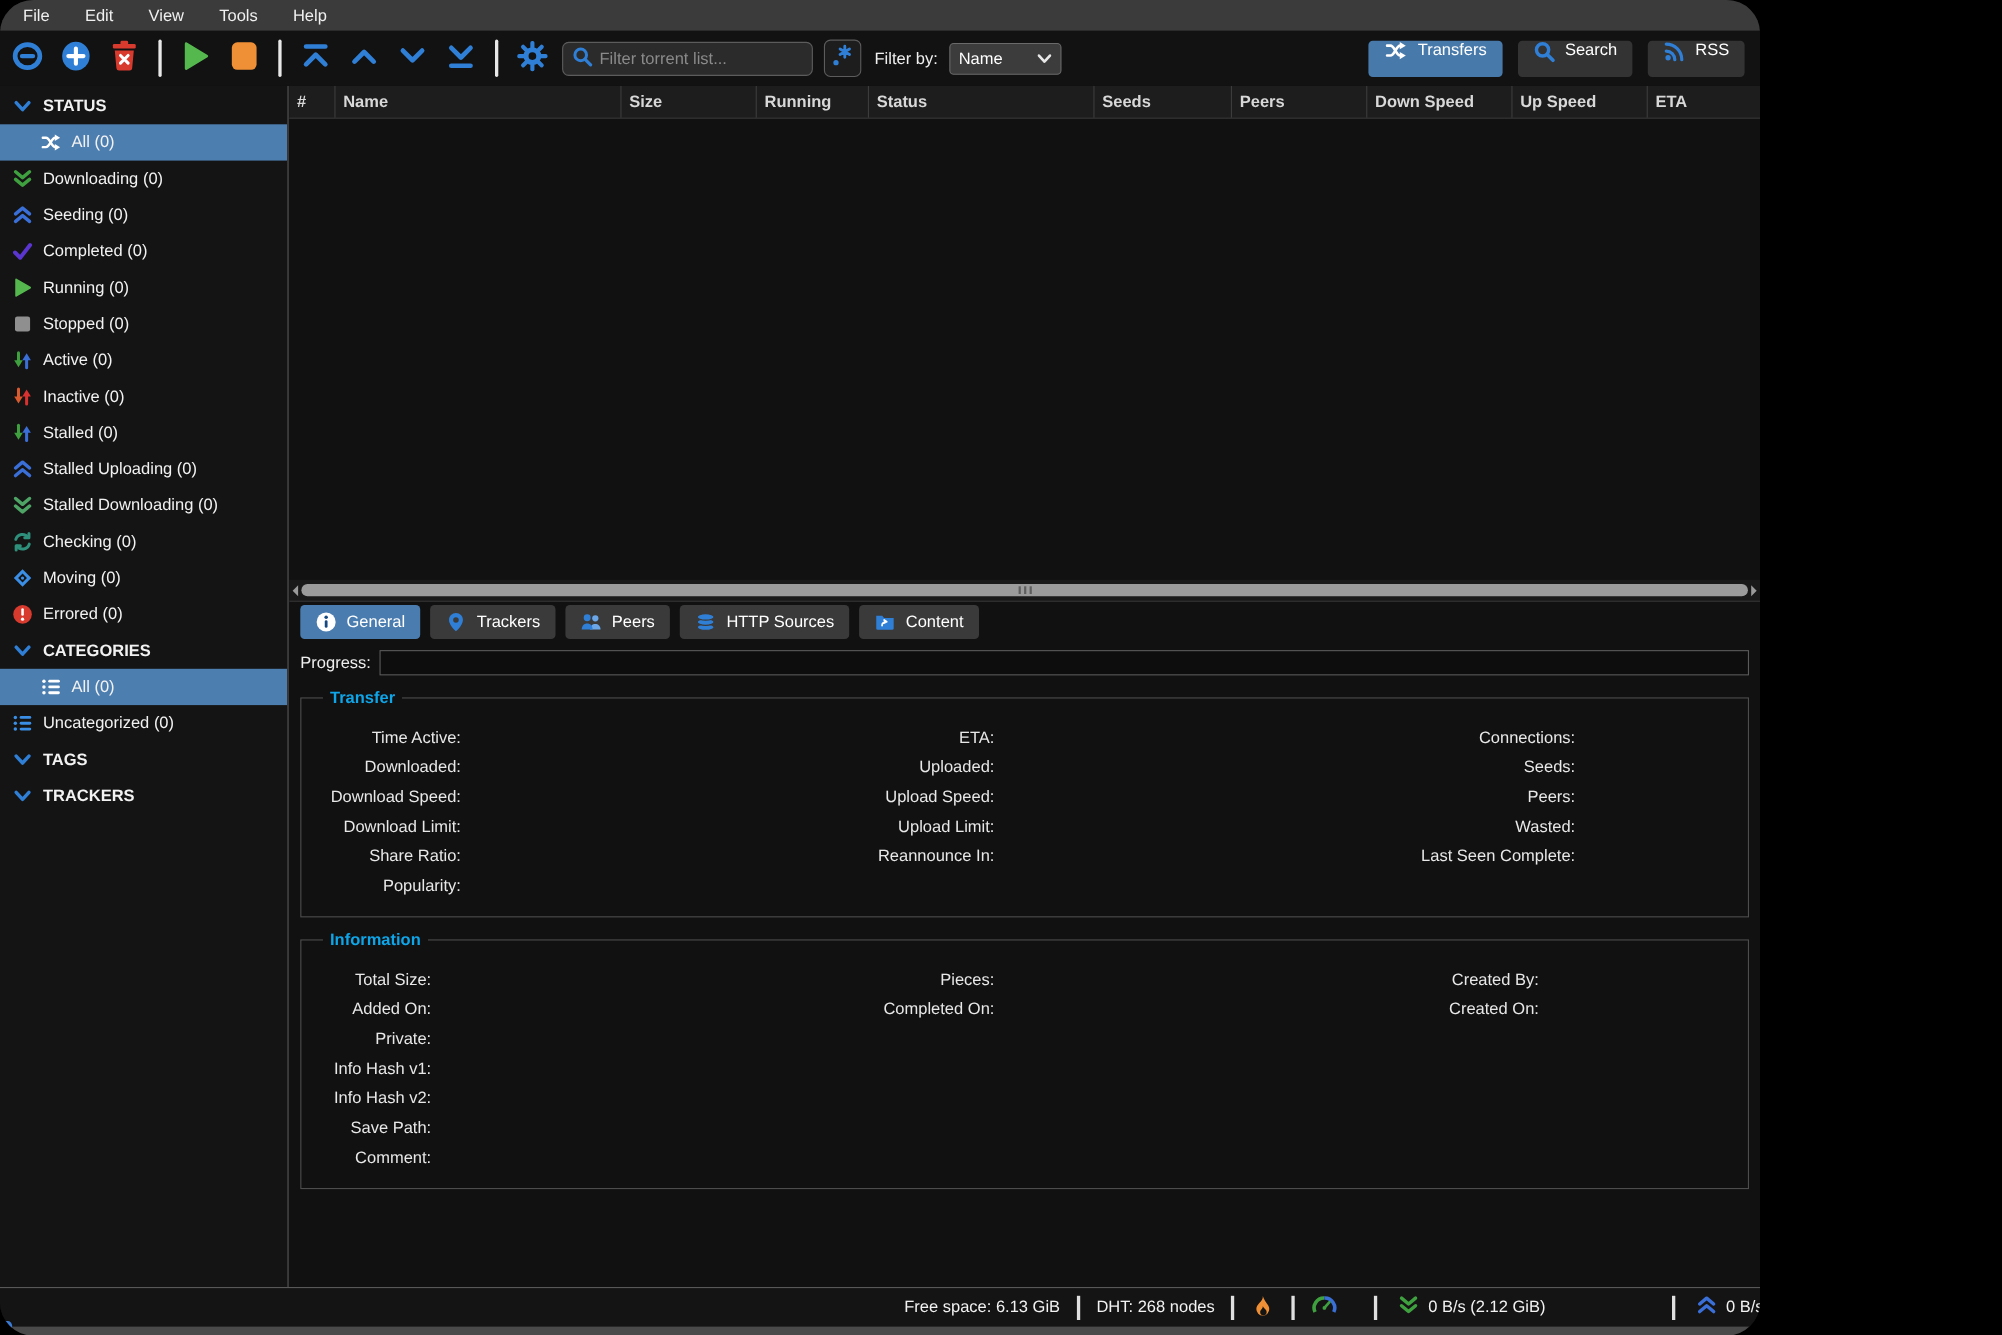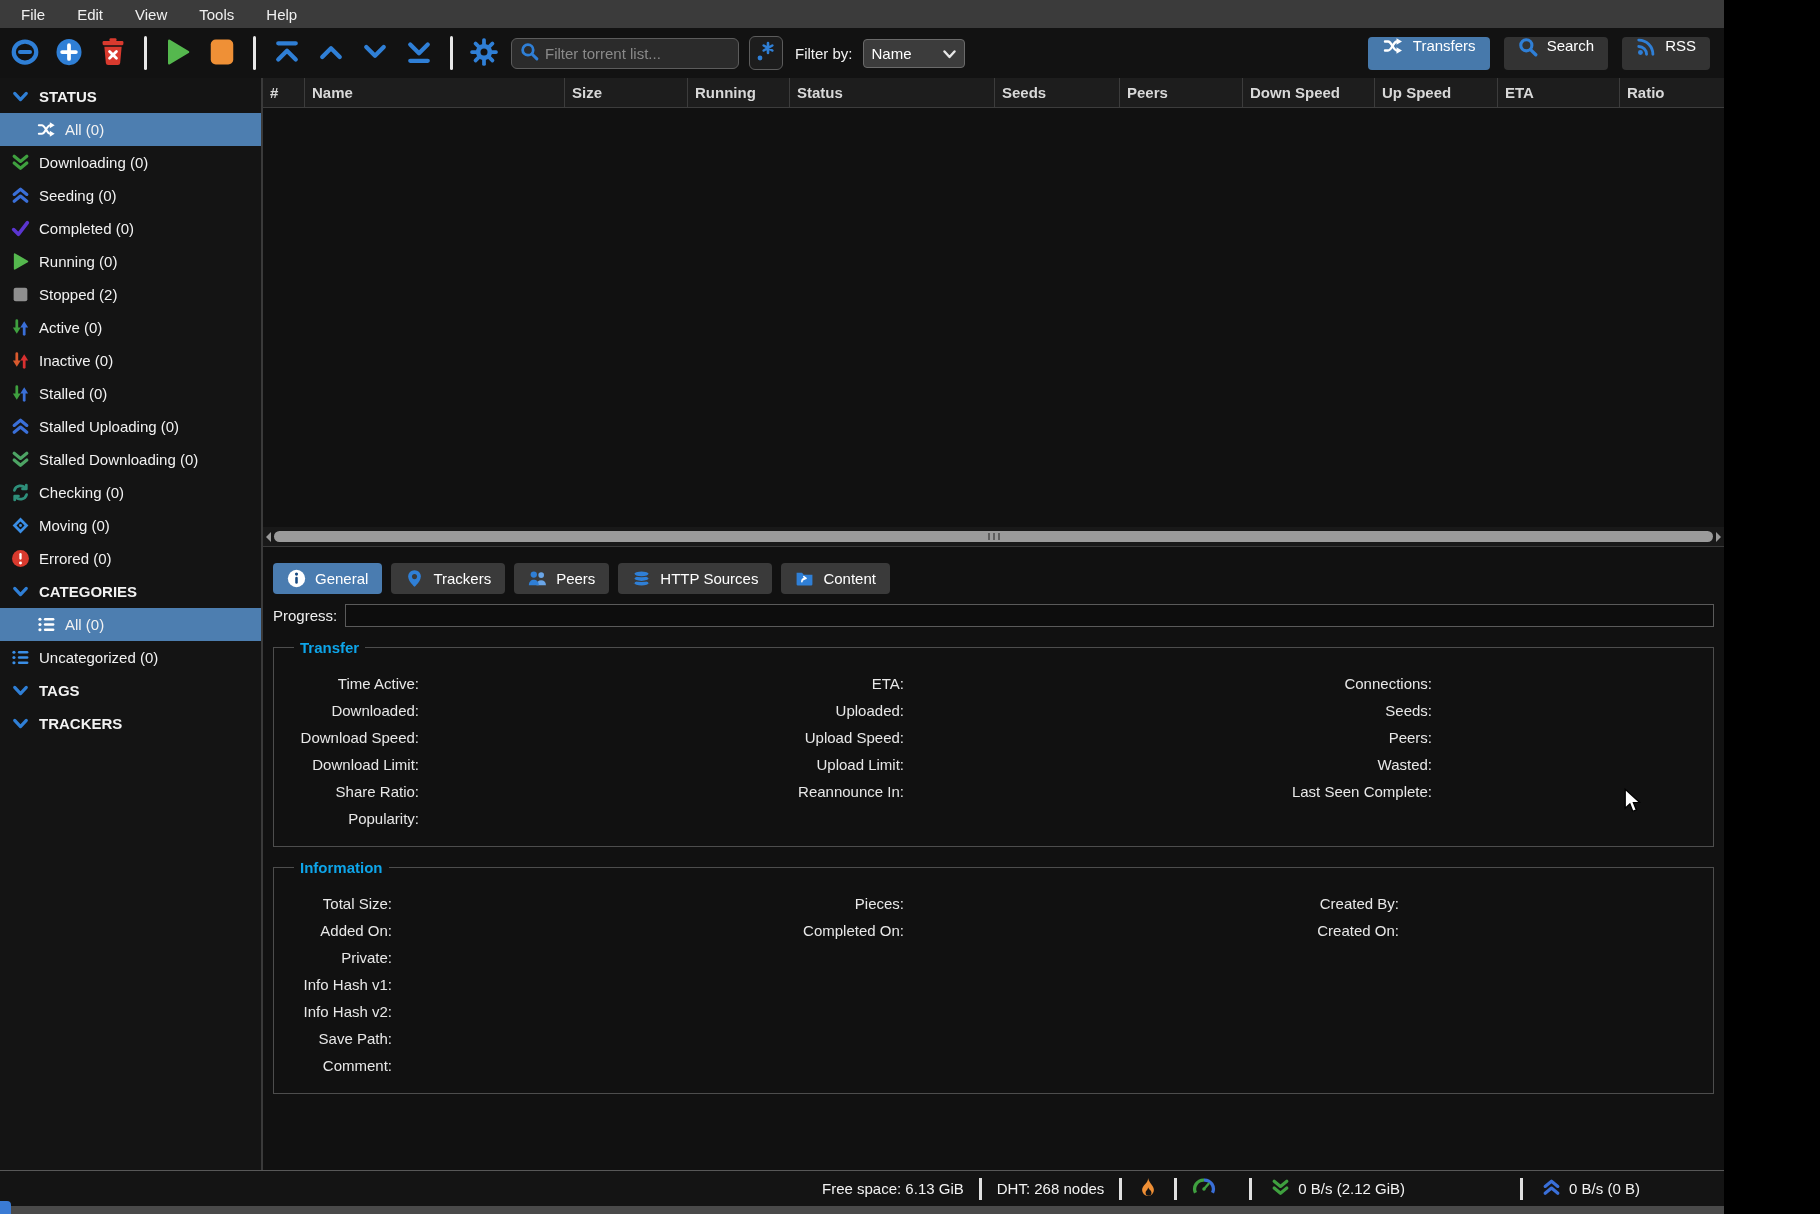--- a/index.html
+++ b/index.html
@@ -1,20 +1,20 @@
 <!DOCTYPE html>
 <html><head>
 <meta charset="utf-8">
 <style>
   * { margin:0; padding:0; box-sizing:border-box; }
   html,body { background:#000; }
   body { font-family:"Liberation Sans", sans-serif; }
   .app {
-    position:relative; width:1724px; height:1214px; overflow:hidden;
-    background:#131313; color:#eee; font-size:15px;
+    position:relative; width:1600px; height:1214px; overflow:hidden;
+    background:#131313; color:#eee; font-size:15px;border-radius:30px;
   }
   
   .menubar {
     height:28px; background:#3b3b3b; display:flex; align-items:center;
     padding-left:6px; gap:2px;
   }
   .menu-item { padding:4px 15px; color:#f0f0f0; cursor:default; }
   
   .toolbar {
     height:50px; background:#121212; display:flex; align-items:center;
@@ -77,21 +77,21 @@
   }
   .hs-arrow { width:0; height:0; border:5px solid transparent; flex:none; }
   .hs-arrow.left { border-right-color:#9a9a9a; border-left:none; }
   .hs-arrow.right { border-left-color:#9a9a9a; border-right:none; }
   .hs-thumb {
     flex:1; height:11px; background:#9b9b9b; border-radius:6px;
     display:flex; align-items:center; justify-content:center; gap:3px;
   }
   .hs-grip { width:2px; height:7px; background:#5e5e5e; }
   
-  .props { height:624px; border-top:1px solid #3a3a3a; background:#111; padding-top:16px; flex:none; }
+  .props { height:624px; border-top:1px solid #3a3a3a; background:#111; padding-top:3px; flex:none; }
   .tabs { display:flex; gap:9px; padding:0 10px; height:31px; }
   .tab {
     height:31px; border-radius:4px; background:#3a3a3a; color:#fff;
     display:flex; align-items:center; gap:9px; padding:0 14px;
   }
   .tab.active { background:#4a7cb0; }
   .ticon { width:19px; height:19px; flex:none; }
   .progress-row { display:flex; align-items:center; gap:8px; padding:10px 10px 0 10px; }
   .progress-bar { flex:1; height:23px; border:1px solid #5a5a5a; background:#0d0d0d; }
   fieldset {
@@ -326,21 +326,21 @@
       <div class="side-item">
         <span class="sicon"><svg width="19" height="19" viewBox="0 0 18 18">
               <path d="M3.5 2 L15.5 9 L3.5 16 Z" fill="#55b84e" stroke="#55b84e" stroke-width="1.6" stroke-linejoin="round"></path>
             </svg></span>
         <span>Running (0)</span>
       </div>
       <div class="side-item">
         <span class="sicon"><svg width="19" height="19" viewBox="0 0 18 18">
               <rect x="2.5" y="2.5" width="13" height="13" rx="2" fill="#8f8f8f"></rect>
             </svg></span>
-        <span>Stopped (2)</span>
+        <span>Stopped (0)</span>
       </div>
       <div class="side-item">
         <span class="sicon"><svg width="19" height="19" viewBox="0 0 18 18">
               <path d="M5.5 2.5 v8" stroke="#3fa03f" stroke-width="2.6" stroke-linecap="round"></path>
               <path d="M1.8 9 L5.5 15 L9.2 9 Z" fill="#3fa03f"></path>
               <path d="M12.5 15.5 v-8" stroke="#3a6fd8" stroke-width="2.6" stroke-linecap="round"></path>
               <path d="M8.8 9 L12.5 3 L16.2 9 Z" fill="#3a6fd8"></path>
             </svg></span>
         <span>Active (0)</span>
       </div>

